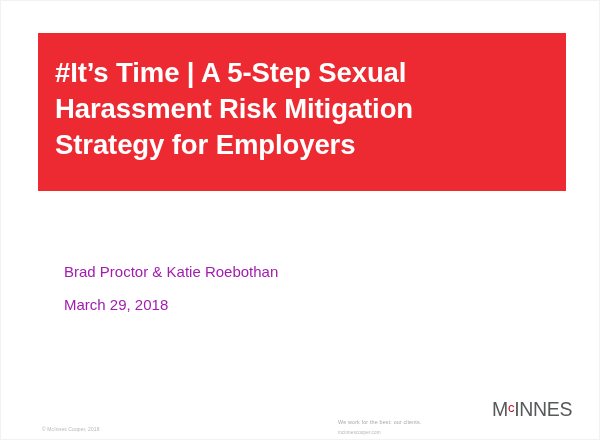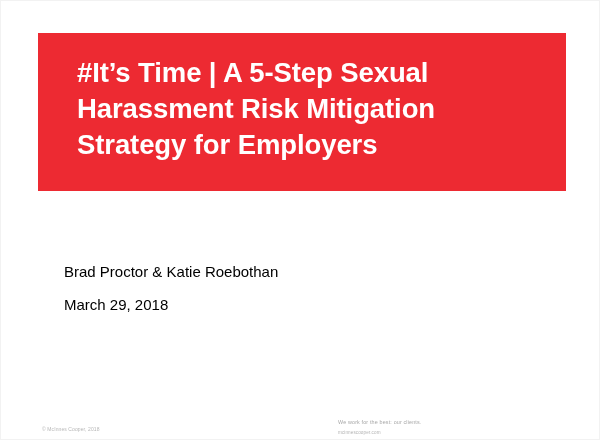--- a/index.html
+++ b/index.html
@@ -27,21 +27,21 @@
 
   
   .title-banner {
     position: absolute;
     left: 37px;
     top: 32px;
     width: 528px;
     height: 158px;
     background: #ED2A32;
     box-sizing: border-box;
-    padding: 22px 26px 0 39px;
+    padding: 22px 26px 0 17px;
   }
   .title-text {
     margin: 0;
     color: #ffffff;
     font-family: "Liberation Sans", sans-serif;
     font-size: 27.5px;
     font-weight: bold;
     line-height: 36px;
     letter-spacing: -0.1px;
     white-space: pre-line;
@@ -49,21 +49,21 @@
 
   
   .info-block {
     position: absolute;
     left: 63px;
     top: 262px;
     width: 420px;
   }
   .info-line {
     margin: 0 0 15px 0;
-    color: #000000;
+    color: #a21caf;
     font-family: "Liberation Sans", sans-serif;
     font-size: 15px;
     font-weight: normal;
     line-height: 18px;
   }
   .info-line:last-child {
     margin-bottom: 16px;
   }
 
   
@@ -147,15 +147,16 @@
   </div>
 
   <div class="footer-copyright">© McInnes Cooper, 2018</div>
 
   <div class="footer-center">
     <p class="footer-tagline">We work for the best: our clients.</p>
     <p class="footer-url">mcinnescooper.com</p>
   </div>
 
   <div class="logo">
+    <span class="logo-line"><span>M</span><span class="logo-sup">c</span><span>INNES</span></span>
   </div>
 
 </div>
 
 </body></html>

